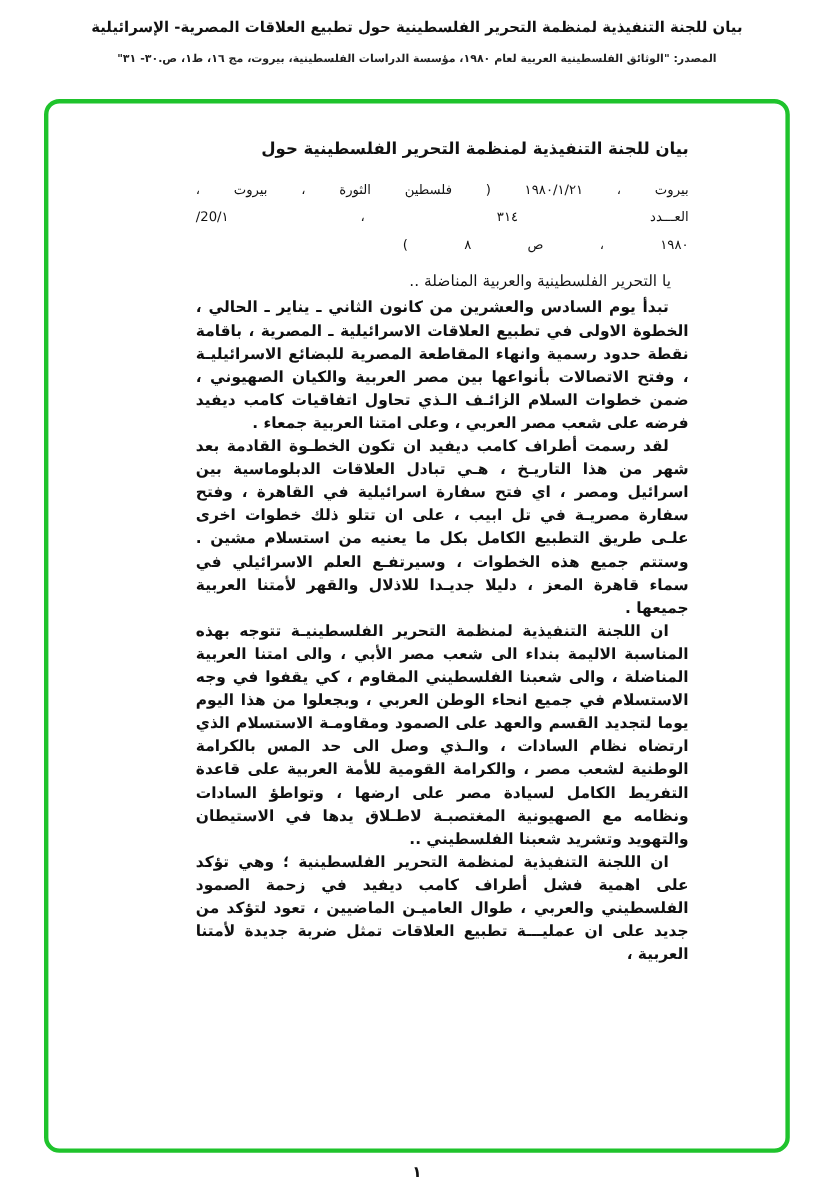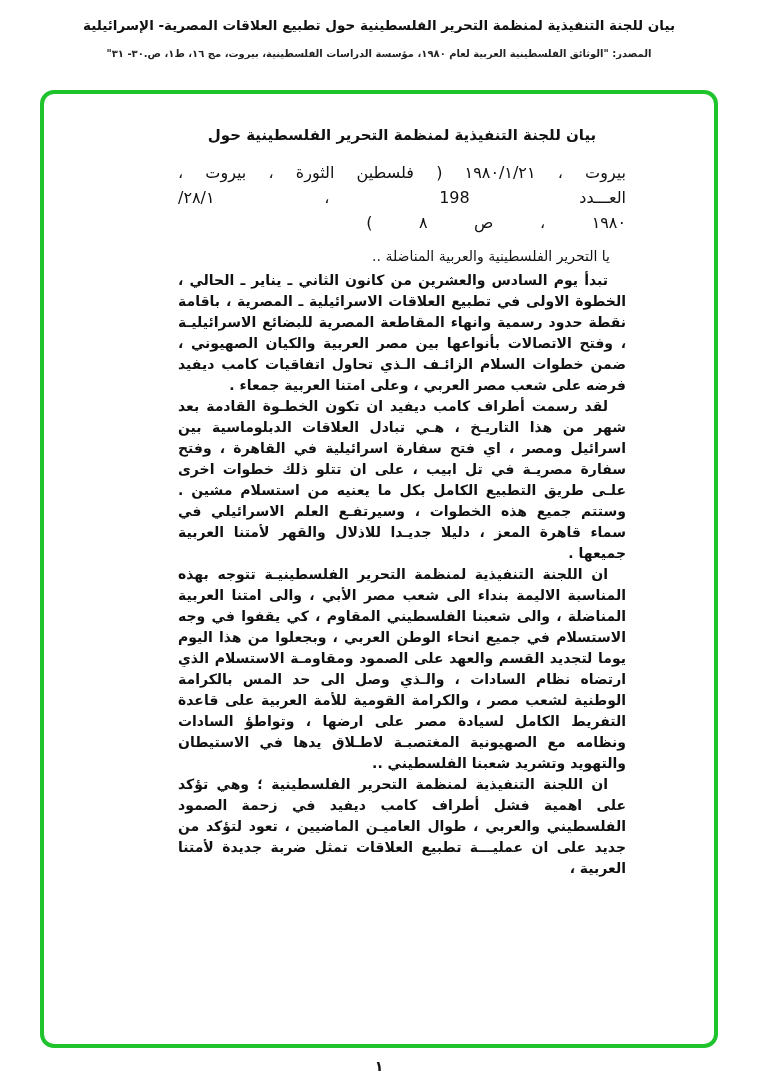--- a/index.html
+++ b/index.html
@@ -31,24 +31,24 @@
     overflow: hidden;
   }
   .scan-content {
     position: absolute; top: 26px; right: 88px; left: 134px;
     direction: rtl;
     font-size: 14px;
     line-height: 21px;
     text-align: justify;
   }
   .scan-title {
-    font-weight: bold; font-size: 15px; text-align: center;
+    font-weight: bold; font-size: 15px; text-align: right;
     line-height: 30px; margin-bottom: 10px; letter-spacing: 0.5px;
   }
-  .byline { font-size: 16px; line-height: 25px; margin-bottom: 10px; }
+  .byline { font-size: 12px; line-height: 25px; margin-bottom: 10px; }
   .byline .b-line { text-align: justify; text-align-last: justify; }
   .byline .b-line.short { width: 58%; margin-left: auto; margin-right: 0; }
   .salutation { margin: 0 0 2px 0; text-indent: 16px; line-height: 23px; }
   .scan-content p.body-par { margin: 0; text-indent: 18px; font-weight: bold; }
   .page-number {
     position: absolute; left: 0; right: 0; bottom: 4px;
     text-align: center; font-size: 14px; font-weight: bold; direction: rtl;
   }
 </style>
 </head>
@@ -63,21 +63,21 @@
 
   <div class="scan-frame">
     <div class="scan-content">
 
       <div class="scan-title">
         <div>بيان للجنة التنفيذية لمنظمة التحرير الفلسطينية حول</div>
       </div>
 
       <div class="byline">
         <div class="b-line">بيروت ، ١٩٨٠/١/٢١ ( فلسطين الثورة ، بيروت ،</div>
-        <div class="b-line">العـــدد 198 ، ٢٨/١/</div>
+        <div class="b-line">العـــدد ٣١٤ ، 20/١/</div>
         <div class="b-line short">١٩٨٠ ، ص ٨ )</div>
       </div>
 
       <p class="salutation">يا التحرير الفلسطينية والعربية المناضلة ..</p>
 
       <p class="body-par">تبدأ يوم السادس والعشرين من كانون الثاني ـ يناير ـ الحالي ، الخطوة الاولى في تطبيع العلاقات الاسرائيلية ـ المصرية ، باقامة نقطة حدود رسمية وانهاء المقاطعة المصرية للبضائع الاسرائيليـة ، وفتح الاتصالات بأنواعها بين مصر العربية والكيان الصهيوني ، ضمن خطوات السلام الزائـف الـذي تحاول اتفاقيات كامب ديفيد فرضه على شعب مصر العربي ، وعلى امتنا العربية جمعاء .</p>
       <p class="body-par">لقد رسمت أطراف كامب ديفيد ان تكون الخطـوة القادمة بعد شهر من هذا التاريـخ ، هـي تبادل العلاقات الدبلوماسية بين اسرائيل ومصر ، اي فتح سفارة اسرائيلية في القاهرة ، وفتح سفارة مصريـة في تل ابيب ، على ان تتلو ذلك خطوات اخرى علـى طريق التطبيع الكامل بكل ما يعنيه من استسلام مشين . وستتم جميع هذه الخطوات ، وسيرتفـع العلم الاسرائيلي في سماء قاهرة المعز ، دليلا جديـدا للاذلال والقهر لأمتنا العربية جميعها .</p>
       <p class="body-par">ان اللجنة التنفيذية لمنظمة التحرير الفلسطينيـة تتوجه بهذه المناسبة الاليمة بنداء الى شعب مصر الأبي ، والى امتنا العربية المناضلة ، والى شعبنا الفلسطيني المقاوم ، كي يقفوا في وجه الاستسلام في جميع انحاء الوطن العربي ، وبجعلوا من هذا اليوم يوما لتجديد القسم والعهد على الصمود ومقاومـة الاستسلام الذي ارتضاه نظام السادات ، والـذي وصل الى حد المس بالكرامة الوطنية لشعب مصر ، والكرامة القومية للأمة العربية على قاعدة التفريط الكامل لسيادة مصر على ارضها ، وتواطؤ السادات ونظامه مع الصهيونية المغتصبـة لاطـلاق يدها في الاستيطان والتهويد وتشريد شعبنا الفلسطيني ..</p>
       <p class="body-par">ان اللجنة التنفيذية لمنظمة التحرير الفلسطينية ؛ وهي تؤكد على اهمية فشل أطراف كامب ديفيد في زحمة الصمود الفلسطيني والعربي ، طوال العاميـن الماضيين ، تعود لتؤكد من جديد على ان عمليـــة تطبيع العلاقات تمثل ضربة جديدة لأمتنا العربية ،</p>
 

